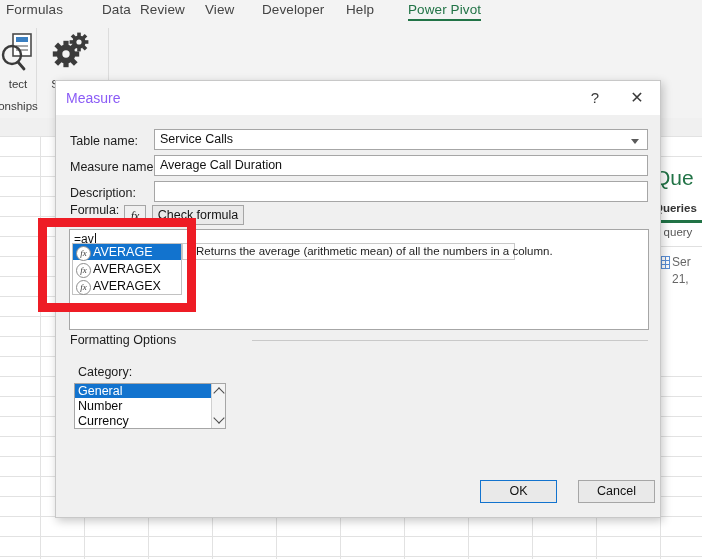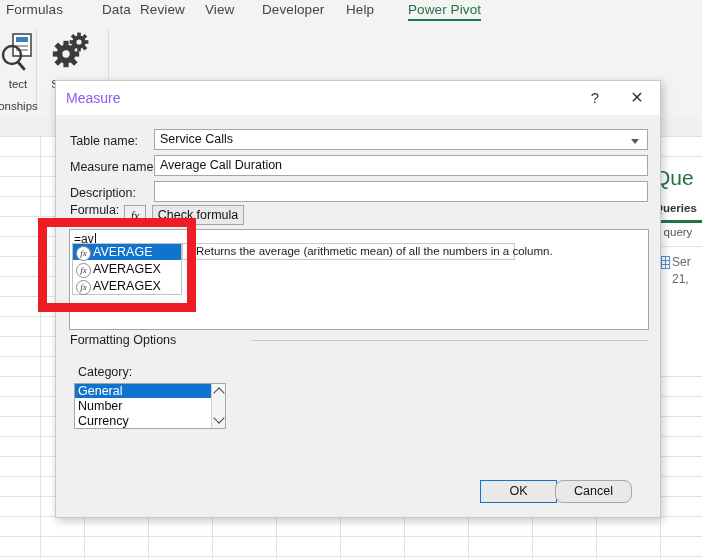--- a/index.html
+++ b/index.html
@@ -393,18 +393,18 @@
       <div class="lb-row sel" style="top:0px;"><span>General</span></div>
       <div class="lb-row" style="top:15px;"><span>Number</span></div>
       <div class="lb-row" style="top:30px;"><span>Currency</span></div>
       <div class="lb-scroll">
         <div class="chev up"></div>
         <div class="chev dn"></div>
       </div>
     </div>
 
     <div class="ok-btn" style="left:424px; top:399px;"><span>OK</span></div>
-    <div class="cancel-btn" style="left:499px; top:399px;border-radius:8px;"><span>Cancel</span></div>
+    <div class="cancel-btn" style="left:522px; top:399px;"><span>Cancel</span></div>
   </div>
 
   <div class="annot"></div>
 
 </div>
 
 </body></html>

